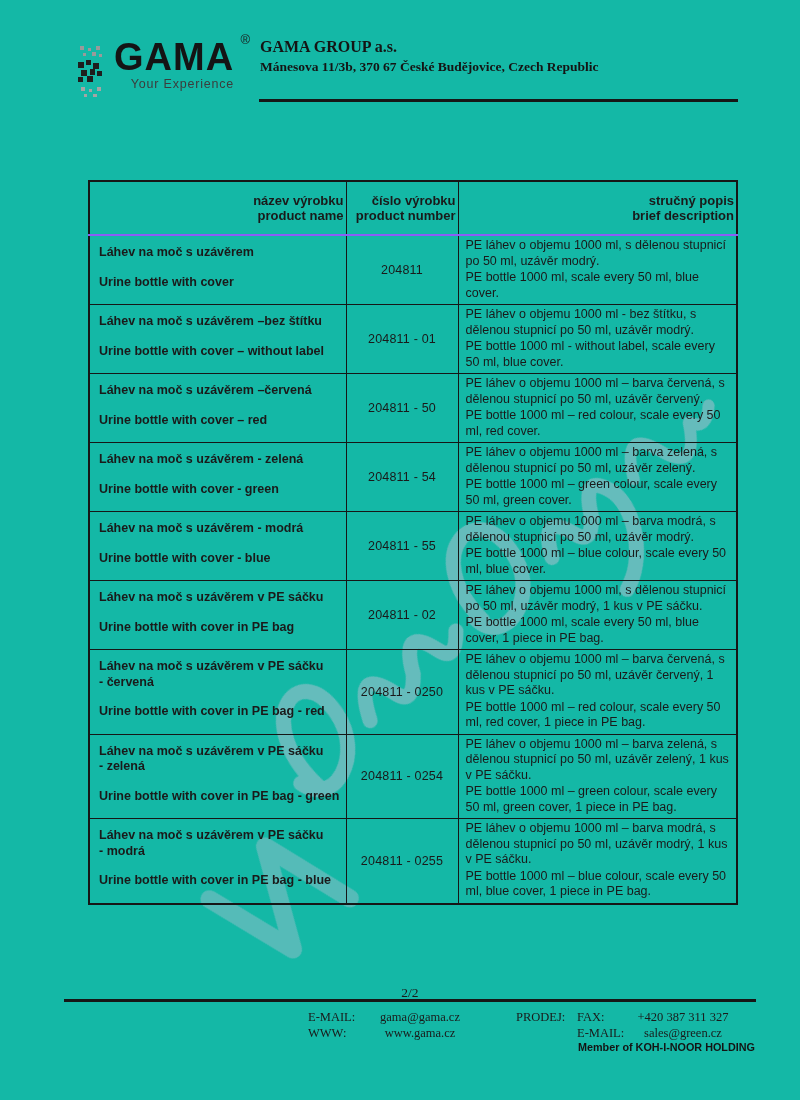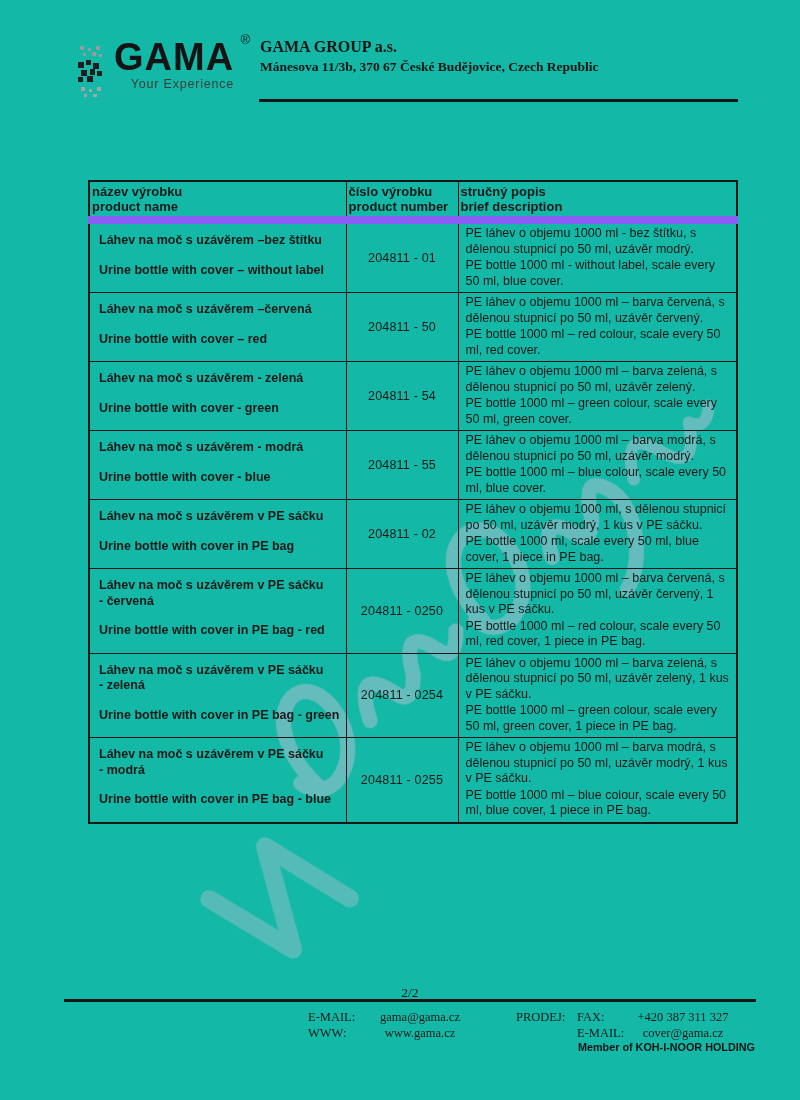--- a/index.html
+++ b/index.html
@@ -26,22 +26,22 @@
   .watermark { position:absolute; left:0; top:0; pointer-events:none; }
 
   
   .product-table {
     position:absolute; left:88px; top:180px; width:648px;
     border-collapse:collapse; table-layout:fixed;
     border:2.5px solid #161616;
   }
   .product-table th, .product-table td { border:1.5px solid #161616; }
   .product-table thead th {
-    font-size:13px; font-weight:700; padding:2px 2px; line-height:15px; text-align:left;
-    border-bottom:8px solid #8b5cf6;
+    font-size:13px; font-weight:700; padding:11px 2px; line-height:15px; text-align:right;
+    border-bottom:2px solid #8b5cf6;
   }
   .col-name { width:257px; }
   .col-num  { width:112px; }
   .col-desc { width:279px; }
 
   .name-cell { vertical-align:top; padding:9px 4px 8px 9px; }
   .name-cell .cs, .name-cell .en {
     font-weight:700; font-size:12.5px; line-height:15.5px; white-space:pre-line;
   }
   .name-cell .en { margin-top:14px; }
@@ -143,20 +143,31 @@
           <div>číslo výrobku</div>
           <div>product number</div>
         </th>
         <th>
           <div>stručný popis</div>
           <div>brief description</div>
         </th>
       </tr>
     </thead>
     <tbody>
+    <tr>
+      <td class="name-cell">
+        <div class="cs">Láhev na moč s uzávěrem</div>
+        <div class="en">Urine bottle with cover</div>
+      </td>
+      <td class="num-cell">204811</td>
+      <td class="desc-cell">
+        <div class="cs">PE láhev o objemu 1000 ml, s dělenou stupnicí po 50 ml, uzávěr modrý.</div>
+        <div class="en">PE bottle 1000 ml, scale every 50 ml, blue cover.</div>
+      </td>
+    </tr>
 
     <tr>
       <td class="name-cell">
         <div class="cs">Láhev na moč s uzávěrem –bez štítku</div>
         <div class="en">Urine bottle with cover – without label</div>
       </td>
       <td class="num-cell">204811 - 01</td>
       <td class="desc-cell">
         <div class="cs">PE láhev o objemu 1000 ml - bez štítku, s dělenou stupnicí po 50 ml, uzávěr modrý.</div>
         <div class="en">PE bottle 1000 ml - without label, scale every 50 ml, blue cover.</div>
@@ -260,18 +271,18 @@
     <div><span class="lbl">E-MAIL:</span><span class="val">gama@gama.cz</span></div>
     <div><span class="lbl">WWW:</span><span class="val">www.gama.cz</span></div>
   </div>
 
   <div class="fgroup fg3">
     <div>PRODEJ:</div>
   </div>
 
   <div class="fgroup fg4">
     <div><span class="lbl">FAX:</span><span class="val">+420 387 311 327</span></div>
-    <div><span class="lbl">E-MAIL:</span><span class="val">cover@gama.cz</span></div>
+    <div><span class="lbl">E-MAIL:</span><span class="val">sales@green.cz</span></div>
   </div>
 
   <div class="member-note">Member of KOH-I-NOOR HOLDING</div>
 
 </div>
 
 </body></html>

